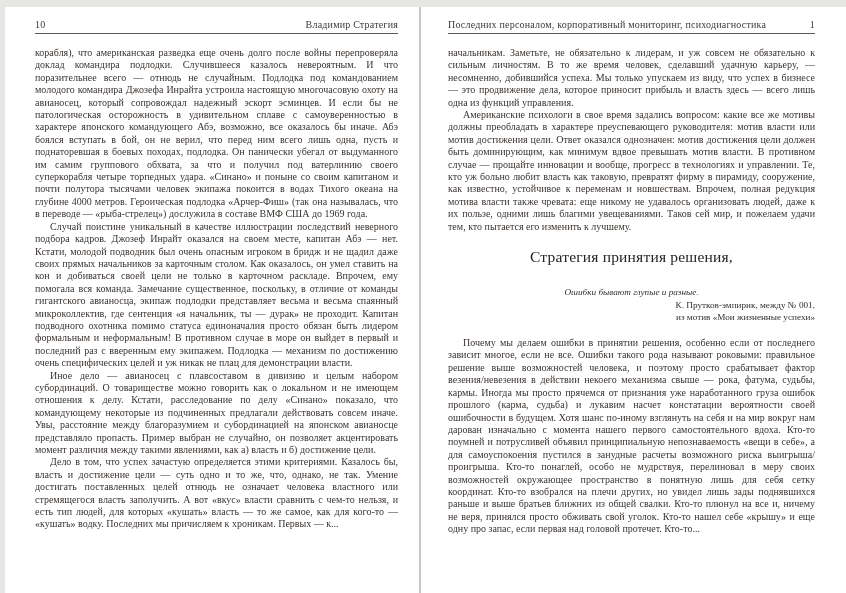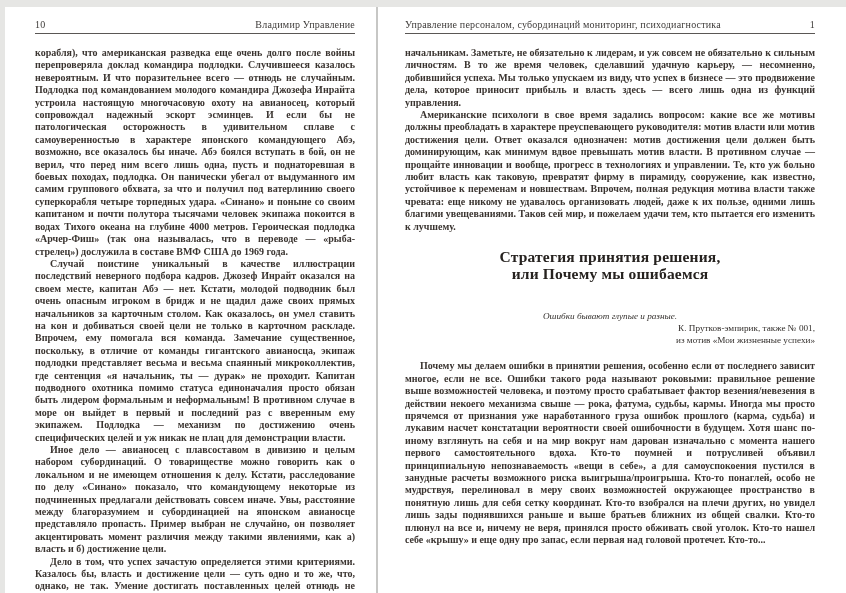--- a/index.html
+++ b/index.html
@@ -14,21 +14,21 @@
     left: 5px; top: 7px; right: 0; bottom: 0;
     background: #ffffff;
     display: flex;
   }
   .page {
     box-sizing: border-box;
     overflow: hidden;
     background: #ffffff;
   }
   .page-left {
-    width: 373px;
+    width: 416px;
     border-right: 2px solid #c7c7c5;
     padding: 12px 21px 10px 30px;
   }
   .page-right {
     flex: 1;
     padding: 12px 31px 10px 27px;
   }
   .running-header {
     display: flex;
     justify-content: space-between;
@@ -39,26 +39,26 @@
     border-bottom: 1.2px solid #5a5755;
     padding-bottom: 3px;
   }
   .body-text {
     margin-top: 13px;
     font-size: 10px;
     line-height: 12.4px;
     text-align: justify;
     color: #3a3430;
   }
-  .para { margin: 0; font-weight: bold; }
+  .para { margin: 0; }
   .para.indent { text-indent: 15px; }
   .section-heading {
-    margin: 15px 0 27px;
+    margin: 15px 0 21px;
     text-align: center;
-    font-weight: bold;
+    font-weight: normal;
     font-size: 15.5px;
     line-height: 1.12;
     color: #26221f;
     letter-spacing: 0.2px;
   }
   .epigraph {
     margin: 15px 0 14px;
     font-size: 9.2px;
     line-height: 12.2px;
     color: #332f2c;
@@ -72,47 +72,46 @@
   }
 </style>
 </head>
 <body>
 
 <div class="spread">
 
   <div class="page page-left">
     <div class="running-header">
       <span>10</span>
-      <span>Владимир Управление</span>
+      <span>Владимир Стратегия</span>
     </div>
     <div class="body-text">
         <p class="para">корабля), что американская разведка еще очень долго после войны перепроверяла доклад командира подлодки. Случившееся казалось невероятным. И что поразительнее всего — отнюдь не случайным. Подлодка под командованием молодого командира Джозефа Инрайта устроила настоящую многочасовую охоту на авианосец, который сопровождал надежный эскорт эсминцев. И если бы не патологическая осторожность в удивительном сплаве с самоуверенностью в характере японского командующего Абэ, возможно, все оказалось бы иначе. Абэ боялся вступать в бой, он не верил, что перед ним всего лишь одна, пусть и поднаторевшая в боевых походах, подлодка. Он панически убегал от выдуманного им самим группового обхвата, за что и получил под ватерлинию своего суперкорабля четыре торпедных удара. «Синано» и поныне со своим капитаном и почти полутора тысячами человек экипажа покоится в водах Тихого океана на глубине 4000 метров. Героическая подлодка «Арчер-Фиш» (так она называлась, что в переводе — «рыба-стрелец») дослужила в составе ВМФ США до 1969 года.</p>
         <p class="para indent">Случай поистине уникальный в качестве иллюстрации последствий неверного подбора кадров. Джозеф Инрайт оказался на своем месте, капитан Абэ — нет. Кстати, молодой подводник был очень опасным игроком в бридж и не щадил даже своих прямых начальников за карточным столом. Как оказалось, он умел ставить на кон и добиваться своей цели не только в карточном раскладе. Впрочем, ему помогала вся команда. Замечание существенное, поскольку, в отличие от команды гигантского авианосца, экипаж подлодки представляет весьма и весьма спаянный микроколлектив, где сентенция «я начальник, ты — дурак» не проходит. Капитан подводного охотника помимо статуса единоначалия просто обязан быть лидером формальным и неформальным! В противном случае в море он выйдет в первый и последний раз с вверенным ему экипажем. Подлодка — механизм по достижению очень специфических целей и уж никак не плац для демонстрации власти.</p>
         <p class="para indent">Иное дело — авианосец с плавсоставом в дивизию и целым набором субординаций. О товариществе можно говорить как о локальном и не имеющем отношения к делу. Кстати, расследование по делу «Синано» показало, что командующему некоторые из подчиненных предлагали действовать совсем иначе. Увы, расстояние между благоразумием и субординацией на японском авианосце представляло пропасть. Пример выбран не случайно, он позволяет акцентировать момент различия между такими явлениями, как а) власть и б) достижение цели.</p>
         <p class="para indent">Дело в том, что успех зачастую определяется этими критериями. Казалось бы, власть и достижение цели — суть одно и то же, что, однако, не так. Умение достигать поставленных целей отнюдь не означает человека властного или стремящегося власть заполучить. А вот «вкус» власти сравнить с чем-то нельзя, и есть тип людей, для которых «кушать» власть — то же самое, как для кого-то — «кушать» водку. Последних мы причисляем к хроникам. Первых — к...</p>
       </div>
   </div>
 
   <div class="page page-right">
     <div class="running-header">
-      <span>Управление персоналом, субординаций мониторинг, психодиагностика</span>
+      <span>Последних персоналом, корпоративный мониторинг, психодиагностика</span>
       <span>1</span>
     </div>
     <div class="body-text">
       <div>
           <p class="para">начальникам. Заметьте, не обязательно к лидерам, и уж совсем не обязательно к сильным личностям. В то же время человек, сделавший удачную карьеру, — несомненно, добившийся успеха. Мы только упускаем из виду, что успех в бизнесе — это продвижение дела, которое приносит прибыль и власть здесь — всего лишь одна из функций управления.</p>
           <p class="para indent">Американские психологи в свое время задались вопросом: какие все же мотивы должны преобладать в характере преуспевающего руководителя: мотив власти или мотив достижения цели. Ответ оказался однозначен: мотив достижения цели должен быть доминирующим, как минимум вдвое превышать мотив власти. В противном случае — прощайте инновации и вообще, прогресс в технологиях и управлении. Те, кто уж больно любит власть как таковую, превратят фирму в пирамиду, сооружение, как известно, устойчивое к переменам и новшествам. Впрочем, полная редукция мотива власти также чревата: еще никому не удавалось организовать людей, даже к их пользе, одними лишь благими увещеваниями. Таков сей мир, и пожелаем удачи тем, кто пытается его изменить к лучшему.</p>
         </div>
       <div class="section-heading">
         <div>Стратегия принятия решения,</div>
-        <div>или Почему мы ошибаемся</div>
       </div>
       <div class="epigraph">
         <div class="epigraph-quote">Ошибки бывают глупые и разные.</div>
-        <div class="epigraph-attr">К. Прутков-эмпирик, также № 001,</div>
+        <div class="epigraph-attr">К. Прутков-эмпирик, между № 001,</div>
         <div class="epigraph-attr">из мотив «Мои жизненные успехи»</div>
       </div>
       <div>
           <p class="para indent">Почему мы делаем ошибки в принятии решения, особенно если от последнего зависит многое, если не все. Ошибки такого рода называют роковыми: правильное решение выше возможностей человека, и поэтому просто срабатывает фактор везения/невезения в действии некоего механизма свыше — рока, фатума, судьбы, кармы. Иногда мы просто прячемся от признания уже наработанного груза ошибок прошлого (карма, судьба) и лукавим насчет констатации вероятности своей ошибочности в будущем. Хотя шанс по-иному взглянуть на себя и на мир вокруг нам дарован изначально с момента нашего первого самостоятельного вдоха. Кто-то поумней и потрусливей объявил принципиальную непознаваемость «вещи в себе», а для самоуспокоения пустился в занудные расчеты возможного риска выигрыша/проигрыша. Кто-то понаглей, особо не мудрствуя, перелиновал в меру своих возможностей окружающее пространство в понятную лишь для себя сетку координат. Кто-то взобрался на плечи других, но увидел лишь зады поднявшихся раньше и выше братьев ближних из общей свалки. Кто-то плюнул на все и, ничему не веря, принялся просто обживать свой уголок. Кто-то нашел себе «крышу» и еще одну про запас, если первая над головой протечет. Кто-то...</p>
         </div>
     </div>
   </div>
 
 </div>
 

